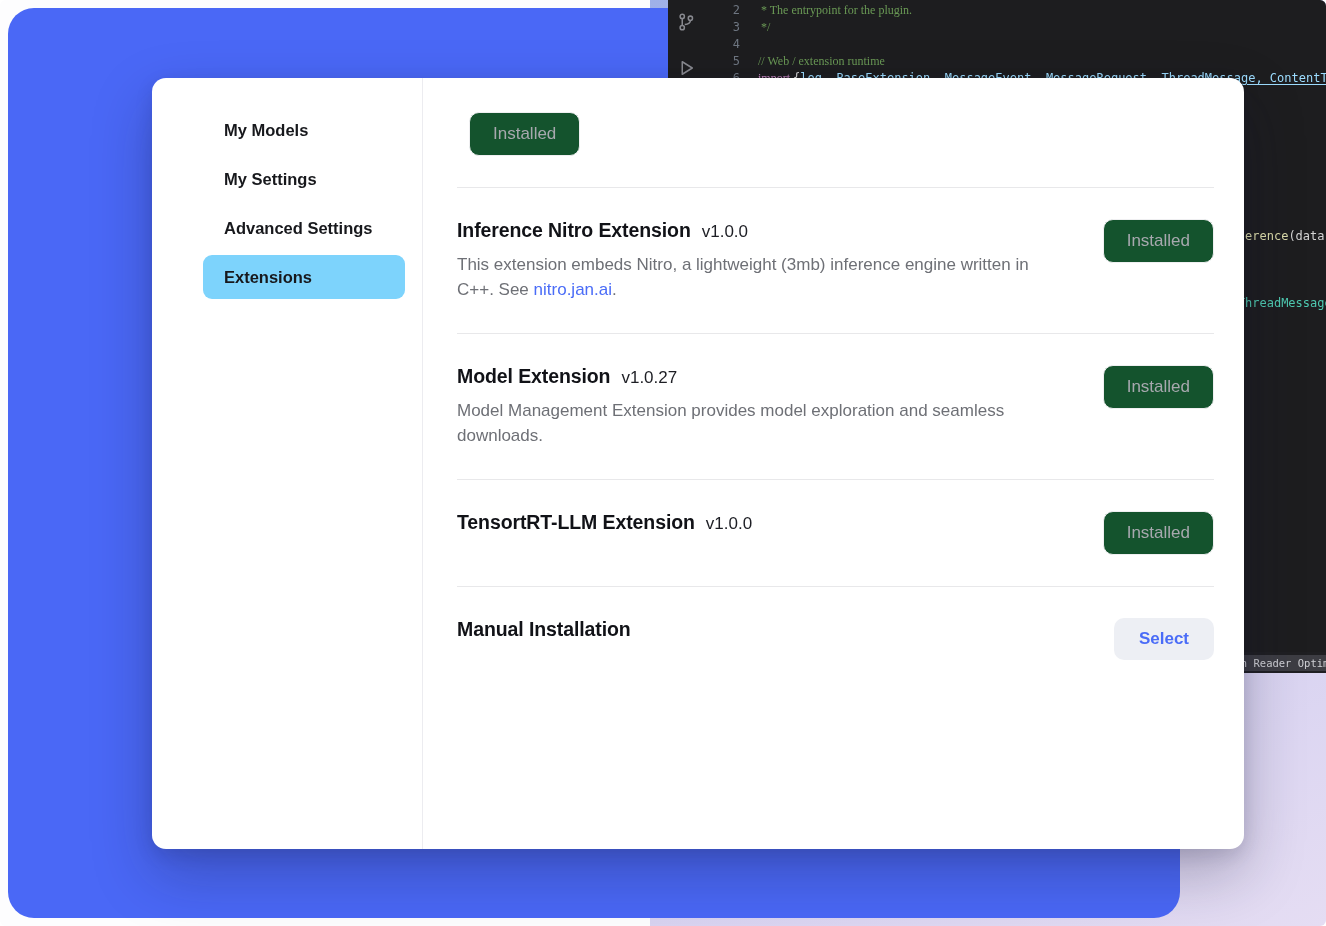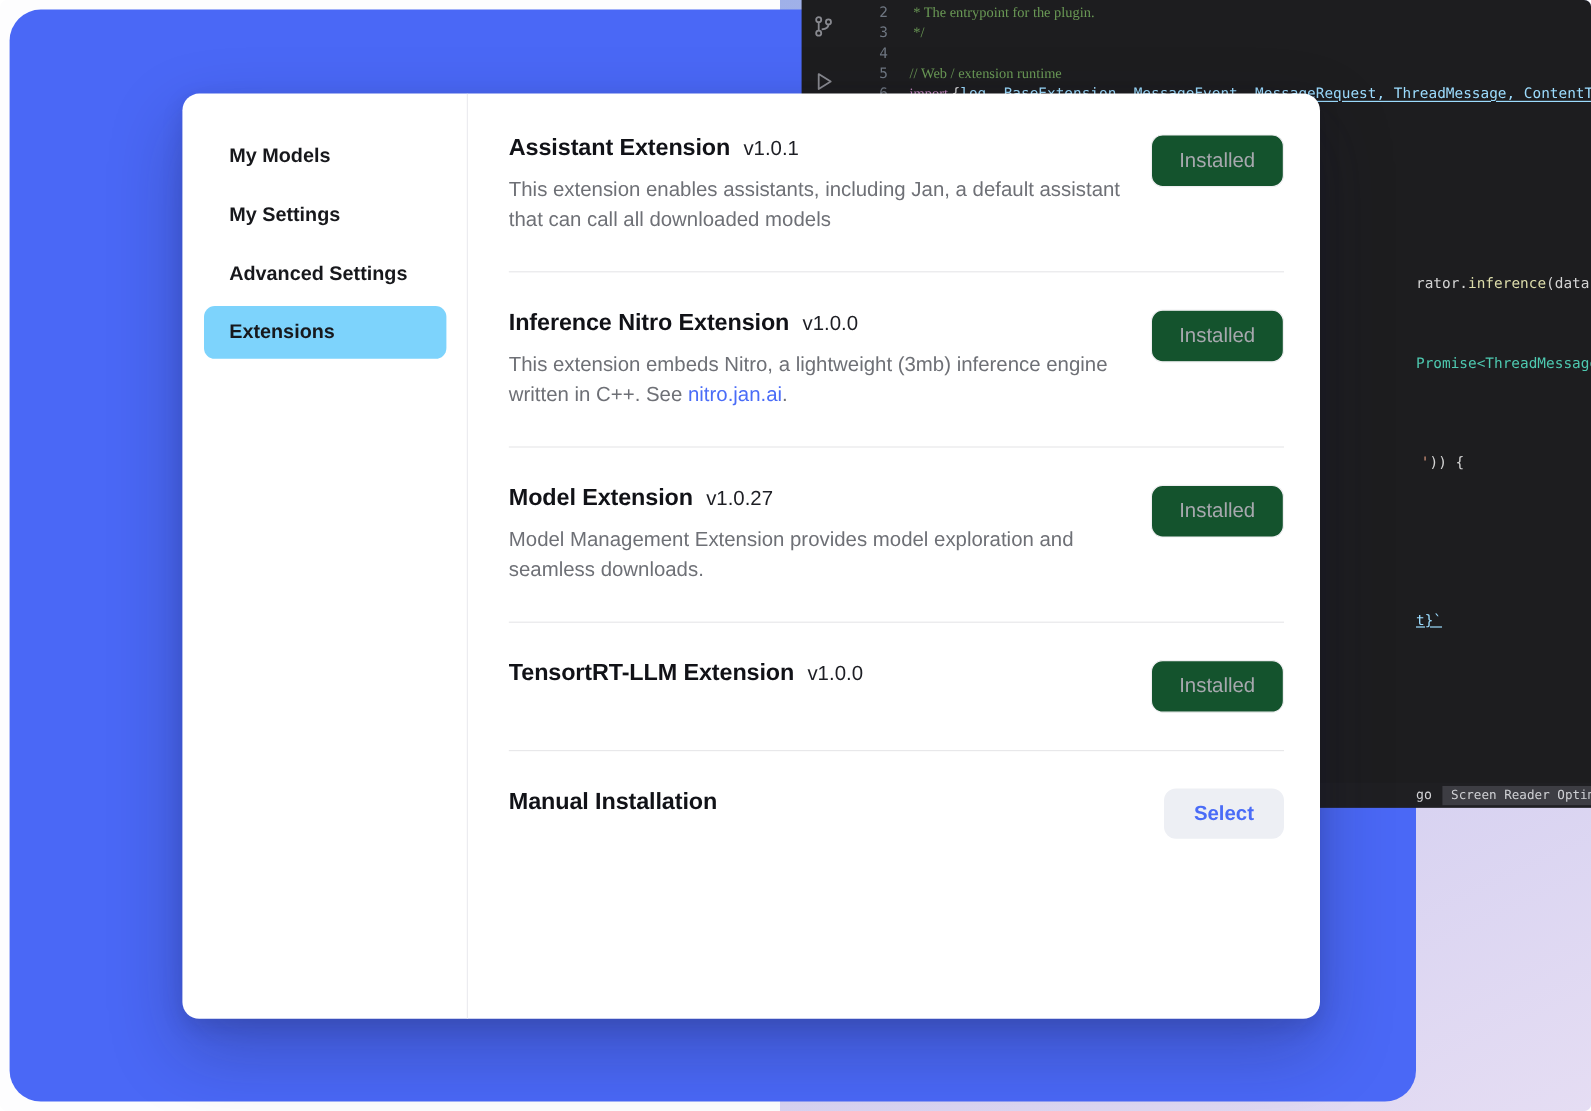--- a/index.html
+++ b/index.html
@@ -38,23 +38,23 @@
   .frag-f2 { left:512px; top:296px; color:#4ec9b0; }
   .frag-f3 { left:516px; top:378px; }
   .frag-f4 { left:512px; top:510px; color:#9cdcfe; text-decoration:underline; }
   .statusbar { position:absolute; left:0; bottom:0; width:100%; height:21px;
     background:#1f1f22; display:flex; align-items:center; }
   .status-left { margin-left:512px; font-size:11px; color:#d2d2d5; }
   .status-chip { margin-left:9px; background:#3d3d43; color:#cfd0d4; font-size:10.5px;
     padding:2px 7px; white-space:nowrap; cursor:pointer; }
 
   
-  .modal { position:absolute; left:152px; top:78px; width:948px; height:771px;
+  .modal { position:absolute; left:152px; top:78px; width:1092px; height:771px;
     background:#ffffff; border-radius:14px; display:flex; overflow:hidden;
-    box-shadow:0 25px 60px rgba(20,20,50,.28), 0 6px 18px rgba(20,20,50,.12); }
+    box-shadow:0 25px 60px rgba(20,20,50,.28), 0 6px 18px rgba(20,20,50,.12);padding-left:33px; }
   .sidebar { width:238px; flex:none; border-right:1px solid #ececf0; padding:30px 17px 0 18px; }
   .side-item { height:44px; line-height:44px; padding-left:21px; border-radius:9px;
     font-size:16.5px; font-weight:700; color:#17181c; margin-bottom:5px; cursor:pointer; }
   .side-item.active { background:#7dd3fc; }
 
   .content { flex:1; padding:34px 30px 0 34px; }
   .entry { display:flex; justify-content:space-between; align-items:flex-start;
     padding:31px 0; border-bottom:1px solid #e8e8ea; }
   .entry:first-child { padding-top:0; }
   .entry:last-child { border-bottom:none; }
@@ -134,27 +134,20 @@
     <div class="sidebar">
       <div class="side-item">My Models</div>
       <div class="side-item">My Settings</div>
       <div class="side-item">Advanced Settings</div>
       <div class="side-item active">Extensions</div>
     </div>
 
     <div class="content">
 
       <div class="entry">
-        <div class="entry-text">
-          <div class="title-row">
-            <span class="entry-title">Assistant Extension</span>
-            <span class="entry-version">v1.0.1</span>
-          </div>
-          <div class="entry-desc">This extension enables assistants, including Jan, a default assistant that can call all downloaded models</div>
-        </div>
         <button class="btn btn-installed">Installed</button>
       </div>
 
       <div class="entry">
         <div class="entry-text">
           <div class="title-row">
             <span class="entry-title">Inference Nitro Extension</span>
             <span class="entry-version">v1.0.0</span>
           </div>
           <div class="entry-desc"><span>This extension embeds Nitro, a lightweight (3mb) inference engine written in C++. See </span><a class="link">nitro.jan.ai</a><span>.</span></div>

